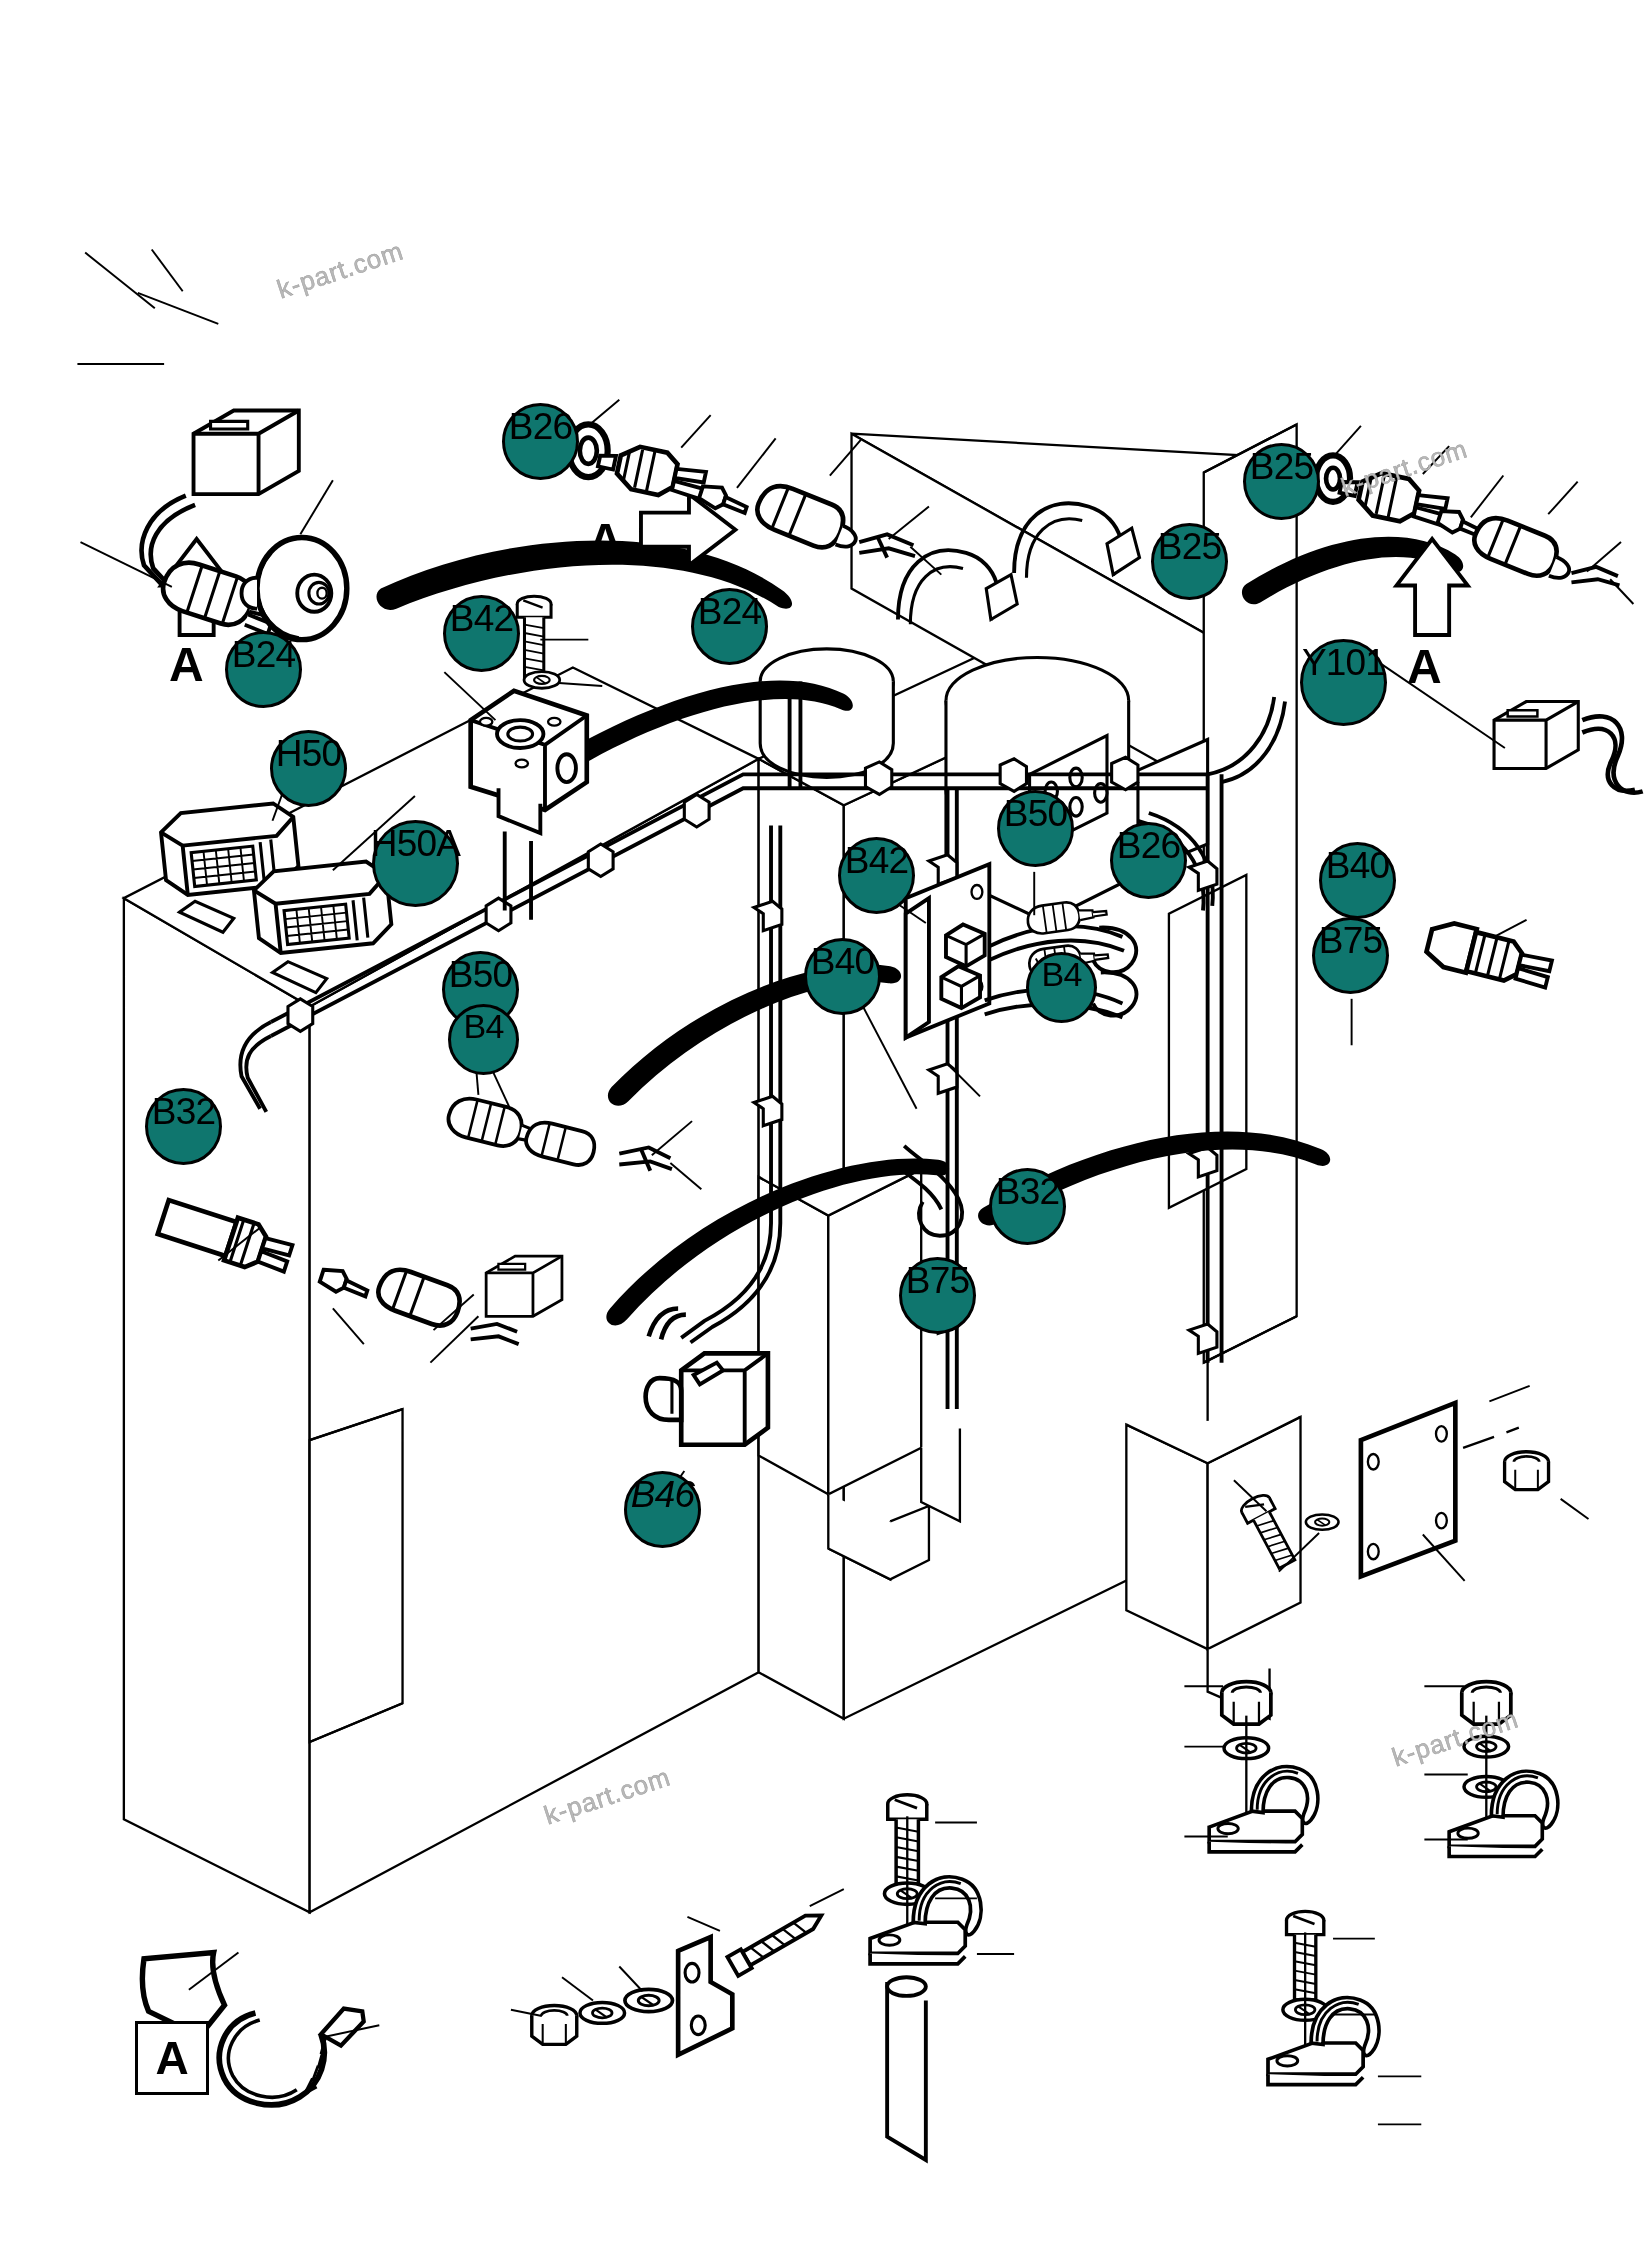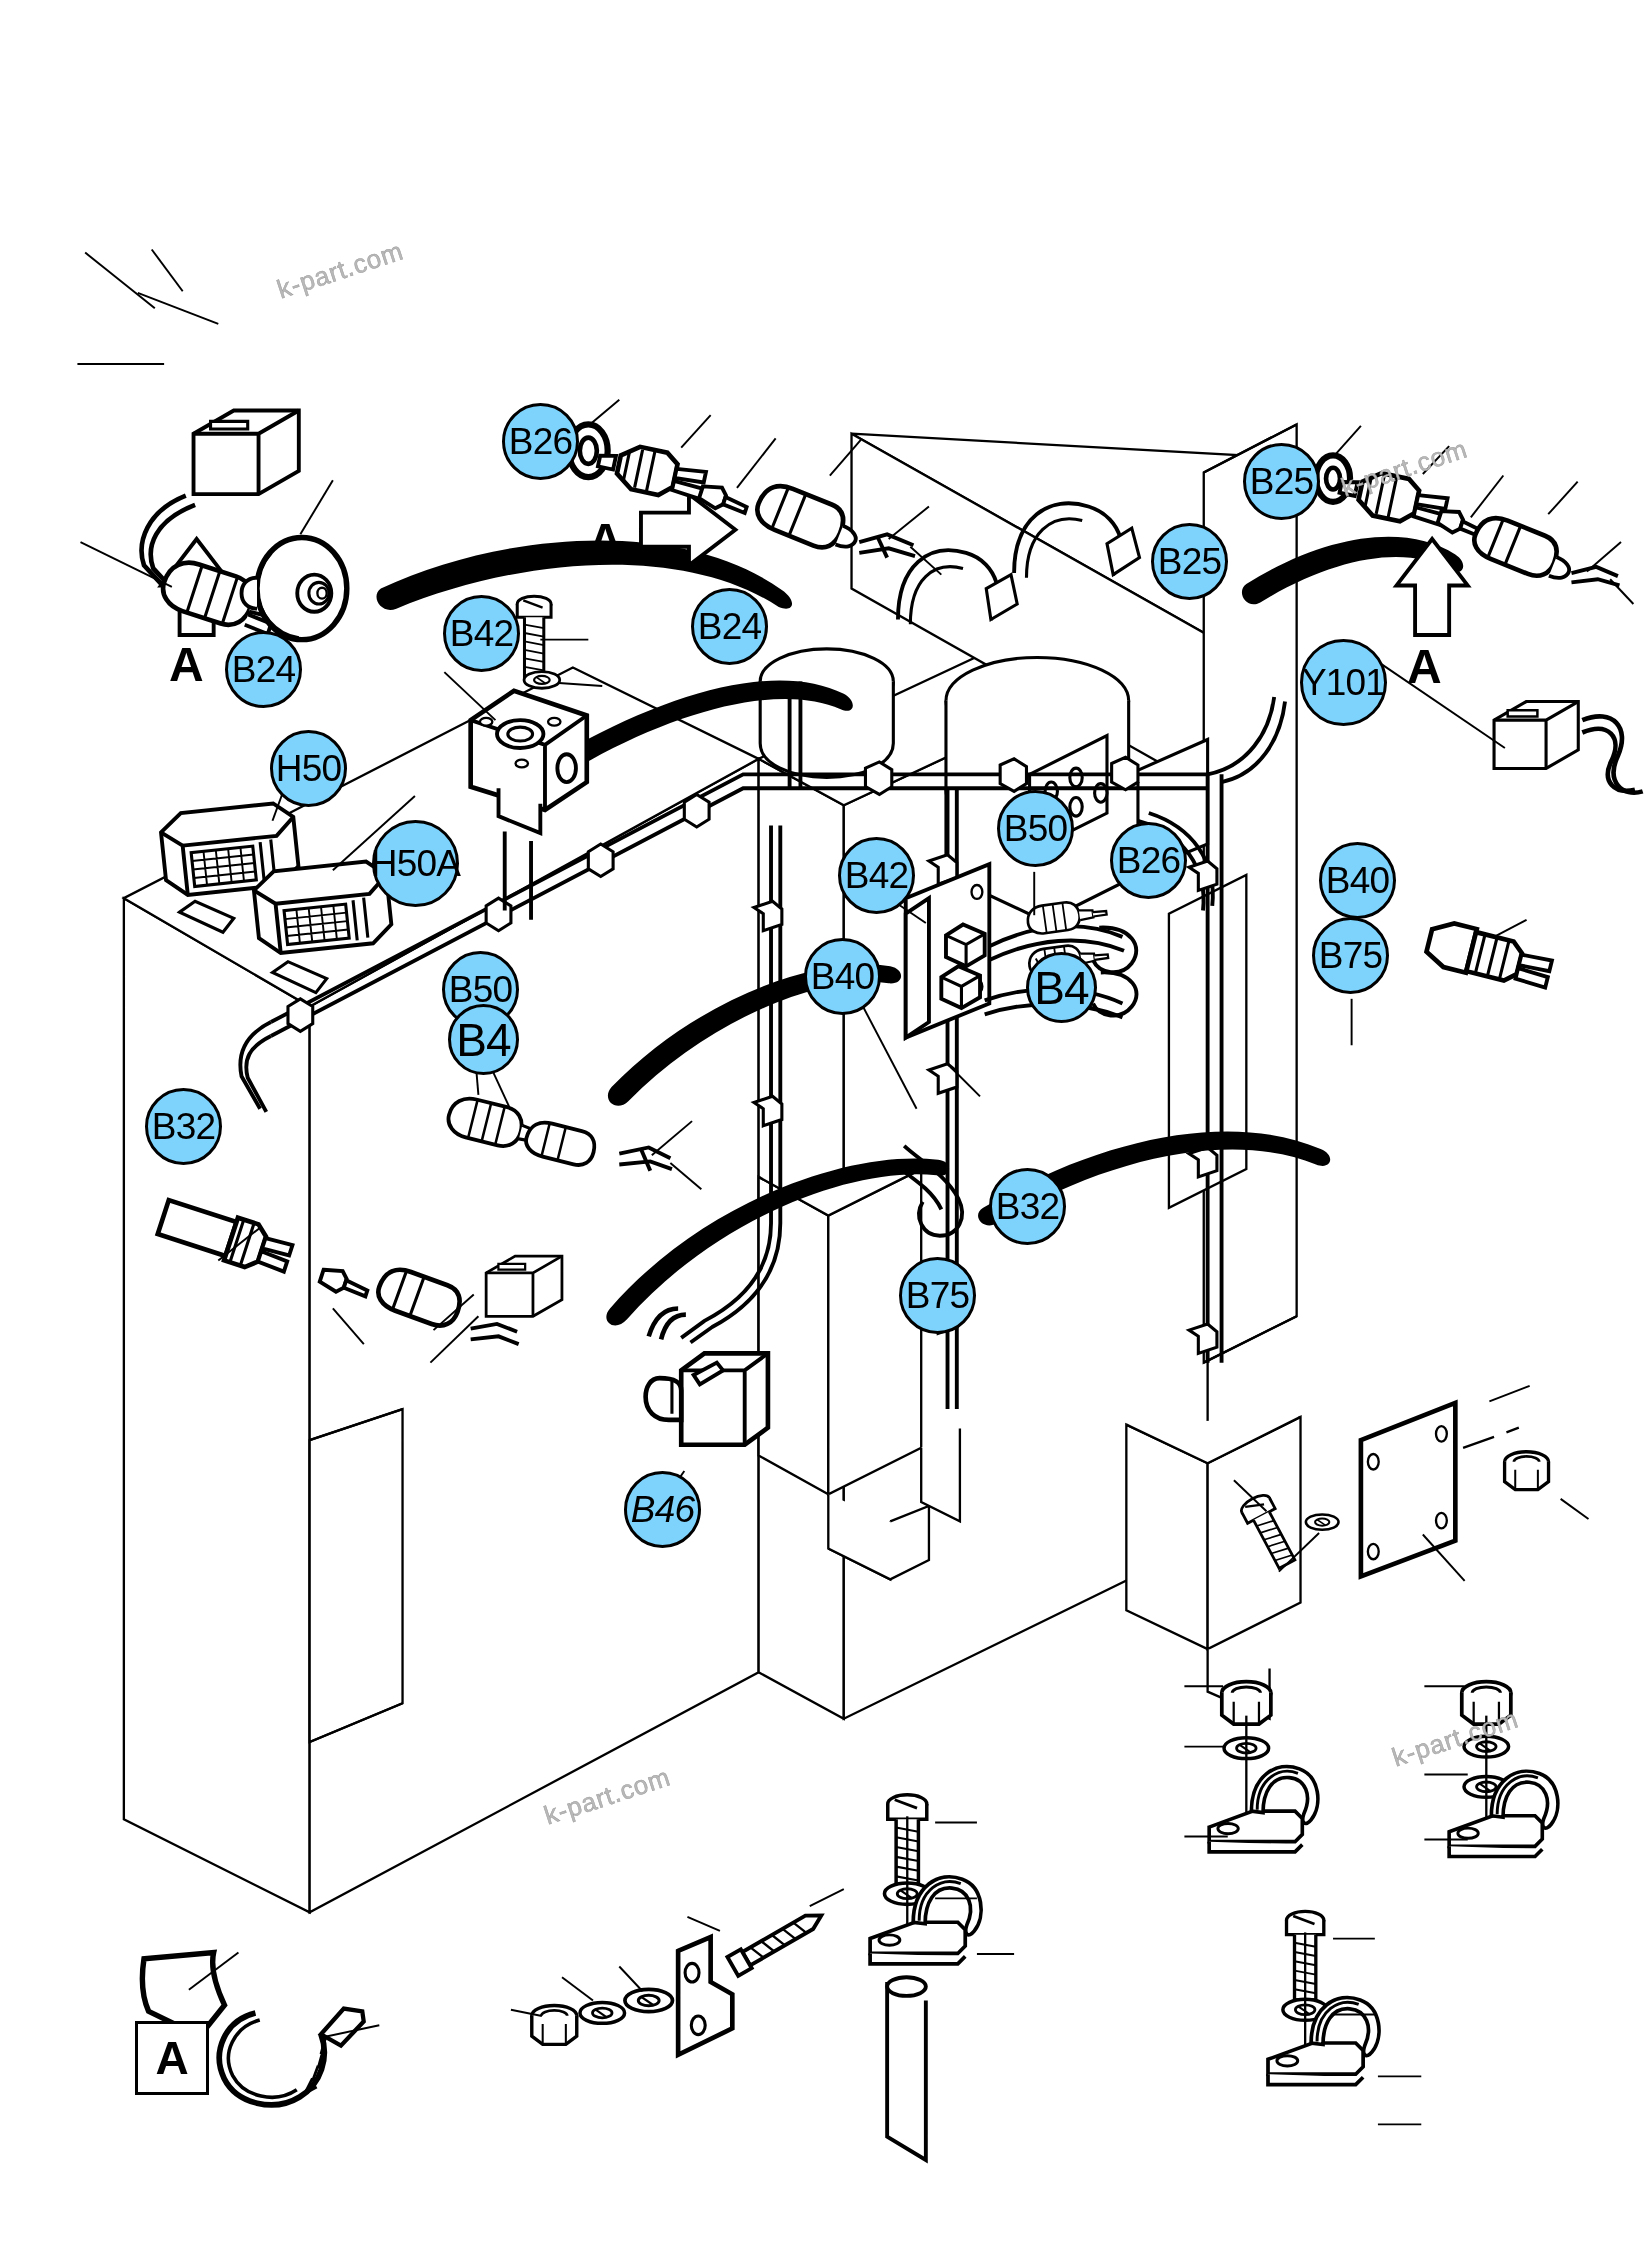--- a/index.html
+++ b/index.html
@@ -8,30 +8,30 @@
     width:1645px;height:2250px;
     background:#ffffff;
     font-family:"Liberation Sans", sans-serif;
     overflow:hidden;
   }
   #sheet svg.layer{position:absolute;left:0;top:0;width:1645px;height:2250px;}
   .callout{
     position:absolute;
     border:3.1px solid #000;
     border-radius:50%;
-    background:#7dd3fc;
-    display:flex;align-items:center;justify-content:center;
+    background:#0f766e;
+    display:flex;justify-content:center;
     font-family:"Liberation Sans", sans-serif;
     font-weight:400;
     color:#000;
     box-sizing:border-box;
     letter-spacing:-0.8px;
     z-index:40;
   }
-  .callout.c-sm{width:71px;height:71px;font-size:46px;}
+  .callout.c-sm{width:71px;height:71px;font-size:34px;}
   .callout.c-md{width:77px;height:77px;font-size:37px;}
   .callout.c-lg{width:87px;height:87px;font-size:37px;}
   .secletter{
     position:absolute;
     font-family:"Liberation Sans", sans-serif;
     font-weight:700;
     font-size:48px;
     color:#000;
     z-index:40;
     line-height:1;

